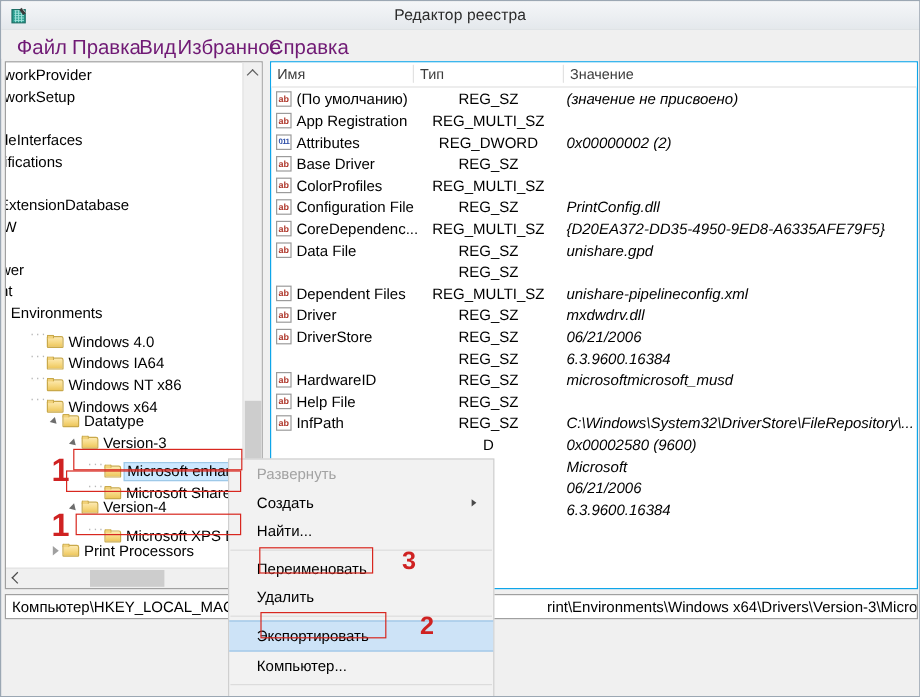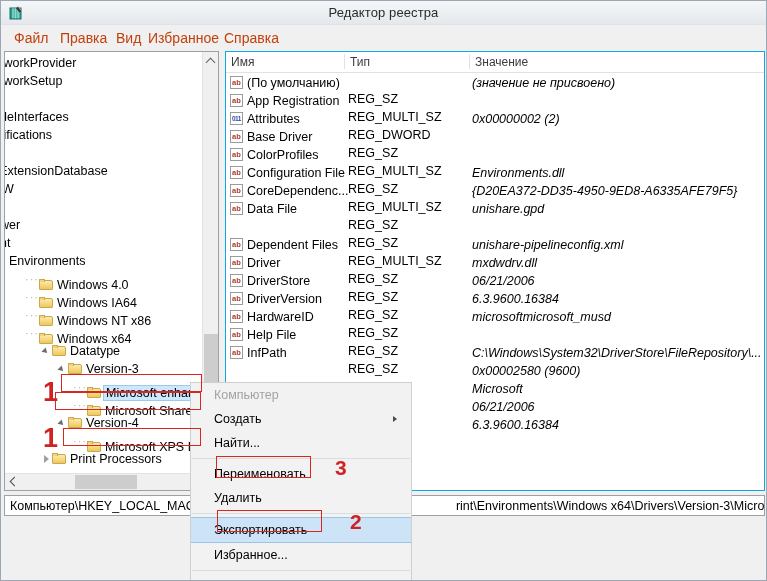--- a/index.html
+++ b/index.html
@@ -55,22 +55,22 @@
   #menubar {
     position: absolute;
     left: 0; top: 24px;
     width: 100%; height: 24px;
     background: #f0f0f0;
     box-sizing: border-box;
   }
   .menu-item {
     position: absolute;
     top: 4px;
-    font-size: 14px;
-    color: #c2410c;
+    font-size: 17px;
+    color: #701a75;
     padding: 1px 3px;
     white-space: nowrap;
     cursor: default;
   }
 
   
   #tree-pane {
     position: absolute;
     left: 3px; top: 50px;
     width: 215px; height: 440px;
@@ -285,22 +285,22 @@
     line-height: 18px;
     font-size: 12.5px;
     white-space: nowrap;
     cursor: default;
   }
   .lrow .c-name {
     position: absolute; left: 4px; top: 0;
     width: 118px; overflow: hidden;
   }
   .lrow .c-type {
-    position: absolute; left: 122px; top: 16px;
-    width: 118px; overflow: hidden;
+    position: absolute; left: 122px; top: 0;
+    width: 118px; overflow: hidden; text-align: center;
   }
   .lrow .c-val {
     position: absolute; left: 246px; top: 0;
     width: 292px; overflow: hidden; font-style: italic;
   }
   .vicon {
     display: inline-block;
     width: 13px; height: 13px;
     vertical-align: -2px;
     margin-right: 4px;
@@ -489,21 +489,21 @@
           <div class="c-val"></div>
         </div>
         <div class="lrow">
           <div class="c-name"><span class="vicon sz">ab</span><span>ColorProfiles</span></div>
           <div class="c-type">REG_MULTI_SZ</div>
           <div class="c-val"></div>
         </div>
         <div class="lrow">
           <div class="c-name"><span class="vicon sz">ab</span><span>Configuration File</span></div>
           <div class="c-type">REG_SZ</div>
-          <div class="c-val">Environments.dll</div>
+          <div class="c-val">PrintConfig.dll</div>
         </div>
         <div class="lrow">
           <div class="c-name"><span class="vicon sz">ab</span><span>CoreDependenc...</span></div>
           <div class="c-type">REG_MULTI_SZ</div>
           <div class="c-val">{D20EA372-DD35-4950-9ED8-A6335AFE79F5}</div>
         </div>
         <div class="lrow">
           <div class="c-name"><span class="vicon sz">ab</span><span>Data File</span></div>
           <div class="c-type">REG_SZ</div>
           <div class="c-val">unishare.gpd</div>
@@ -521,21 +521,20 @@
           <div class="c-name"><span class="vicon sz">ab</span><span>Driver</span></div>
           <div class="c-type">REG_SZ</div>
           <div class="c-val">mxdwdrv.dll</div>
         </div>
         <div class="lrow">
           <div class="c-name"><span class="vicon sz">ab</span><span>DriverStore</span></div>
           <div class="c-type">REG_SZ</div>
           <div class="c-val">06/21/2006</div>
         </div>
         <div class="lrow">
-          <div class="c-name"><span class="vicon sz">ab</span><span>DriverVersion</span></div>
           <div class="c-type">REG_SZ</div>
           <div class="c-val">6.3.9600.16384</div>
         </div>
         <div class="lrow">
           <div class="c-name"><span class="vicon sz">ab</span><span>HardwareID</span></div>
           <div class="c-type">REG_SZ</div>
           <div class="c-val">microsoftmicrosoft_musd</div>
         </div>
         <div class="lrow">
           <div class="c-name"><span class="vicon sz">ab</span><span>Help File</span></div>
@@ -568,29 +567,29 @@
           <div class="c-val">6.3.9600.16384</div>
         </div>
       </div>
   </div>
 
   <div id="statusbar">
     <div id="status-text"><span>Компьютер\HKEY_LOCAL_MACH</span><span style="display:inline-block;width:252px;"></span><span>rint\Environments\Windows x64\Drivers\Version-3\Microsoft enhan</span></div>
   </div>
 
   <div id="ctxmenu">
-      <div class="mrow disabled"><span>Компьютер</span></div>
+      <div class="mrow disabled"><span>Развернуть</span></div>
       <div class="mrow"><span>Создать</span><span class="submarker"></span></div>
       <div class="mrow"><span>Найти...</span></div>
       <div class="msep"></div>
       <div class="mrow"><span>Переименовать</span></div>
       <div class="mrow"><span>Удалить</span></div>
       <div class="msep"></div>
       <div class="mrow hl"><span>Экспортировать</span></div>
-      <div class="mrow"><span>Избранное...</span></div>
+      <div class="mrow"><span>Компьютер...</span></div>
       <div class="msep"></div>
       <div class="mrow"><span>Копировать имя раздела</span></div>
     </div>
 
   <div class="red-box" style="left:60px; top:373px; width:141px; height:18px;"></div>
   <div class="red-box" style="left:54px; top:391px; width:146px; height:18px;"></div>
   <div class="red-box" style="left:62px; top:427px; width:138px; height:18px;"></div>
 
   <div class="red-num" style="left:42px; top:378px; font-size:27px;">1</div>
   <div class="red-num" style="left:42px; top:424px; font-size:27px;">1</div>

